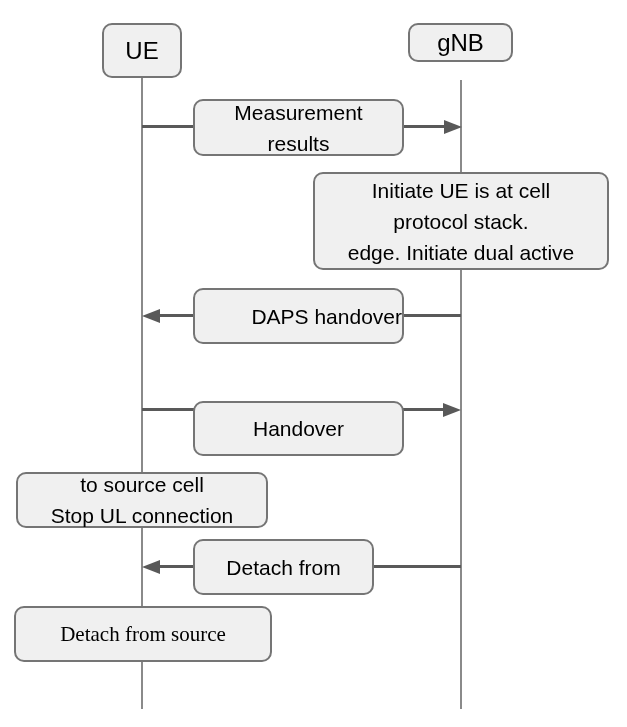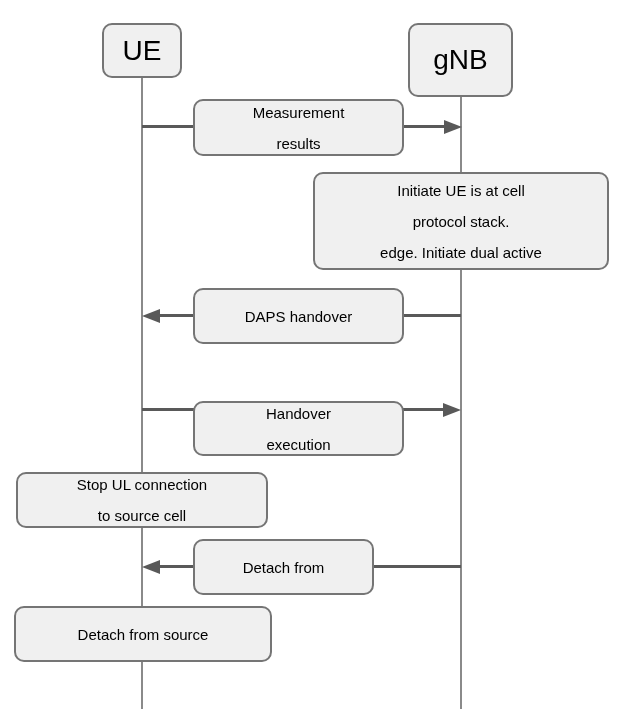--- a/index.html
+++ b/index.html
@@ -24,22 +24,22 @@
     border-right:18px solid var(--arrow,#595959);
   }
   .box{
     position:absolute;box-sizing:border-box;
     background:var(--box-fill,#f0f0f0);
     border:2px solid var(--box-border,#757575);
     border-radius:10px;
     display:flex;flex-direction:column;align-items:center;justify-content:center;
     text-align:center;
   }
-  .actor{font-size:28px;text-align:center;}
-  .label{font-size:15px;line-height:31px;}
+  .actor{font-size:24px;text-align:center;}
+  .label{font-size:21px;line-height:31px;}
   .label .line{display:block;white-space:nowrap;}
 </style>
 </head>
 <body>
 
 <div class="canvas">
 
   <div class="lifeline" style="left:141px;top:78px;height:631px;"></div>
   <div class="lifeline" style="left:460px;top:80px;height:629px;"></div>
 
@@ -51,50 +51,49 @@
 
   <div class="msg-line" style="left:142px;top:408px;width:301px;"></div>
   <div class="arrow-right" style="left:443px;top:403px;"></div>
 
   <div class="msg-line" style="left:158px;top:565px;width:303px;"></div>
   <div class="arrow-left" style="left:142px;top:560px;"></div>
 
   <div class="box actor" style="left:102px;top:23px;width:80px;height:55px;">
     <span>UE</span>
   </div>
-  <div class="box actor" style="left:408px;top:23px;width:105px;height:74px;">
+  <div class="box actor" style="left:408px;top:23px;width:105px;height:39px;">
     <span>gNB</span>
   </div>
 
   <div class="box label" style="left:193px;top:99px;width:211px;height:57px;">
     <span class="line">Measurement</span>
     <span class="line">results</span>
   </div>
 
   <div class="box label" style="left:313px;top:172px;width:296px;height:98px;">
     <span class="line">Initiate UE is at cell</span>
     <span class="line">protocol stack.</span>
     <span class="line">edge. Initiate dual active</span>
   </div>
 
-  <div class="box label" style="left:193px;top:288px;width:211px;height:56px;">
+  <div class="box label" style="left:193px;top:288px;width:211px;height:56px;align-items:flex-end;">
     <span class="line">DAPS handover</span>
   </div>
 
   <div class="box label" style="left:193px;top:383px;width:211px;height:55px;margin-top:18px;">
     <span class="line">Handover</span>
-    <span class="line">execution</span>
   </div>
 
   <div class="box label" style="left:16px;top:472px;width:252px;height:56px;">
+    <span class="line">to source cell</span>
     <span class="line">Stop UL connection</span>
-    <span class="line">to source cell</span>
   </div>
 
   <div class="box label" style="left:193px;top:539px;width:181px;height:56px;">
     <span class="line">Detach from</span>
   </div>
 
-  <div class="box label" style="left:14px;top:606px;width:258px;height:56px;">
+  <div class="box label" style="left:14px;top:606px;width:258px;height:56px;font-family:Liberation Serif, serif;">
     <span class="line">Detach from source</span>
   </div>
 
 </div>
 
 </body></html>

